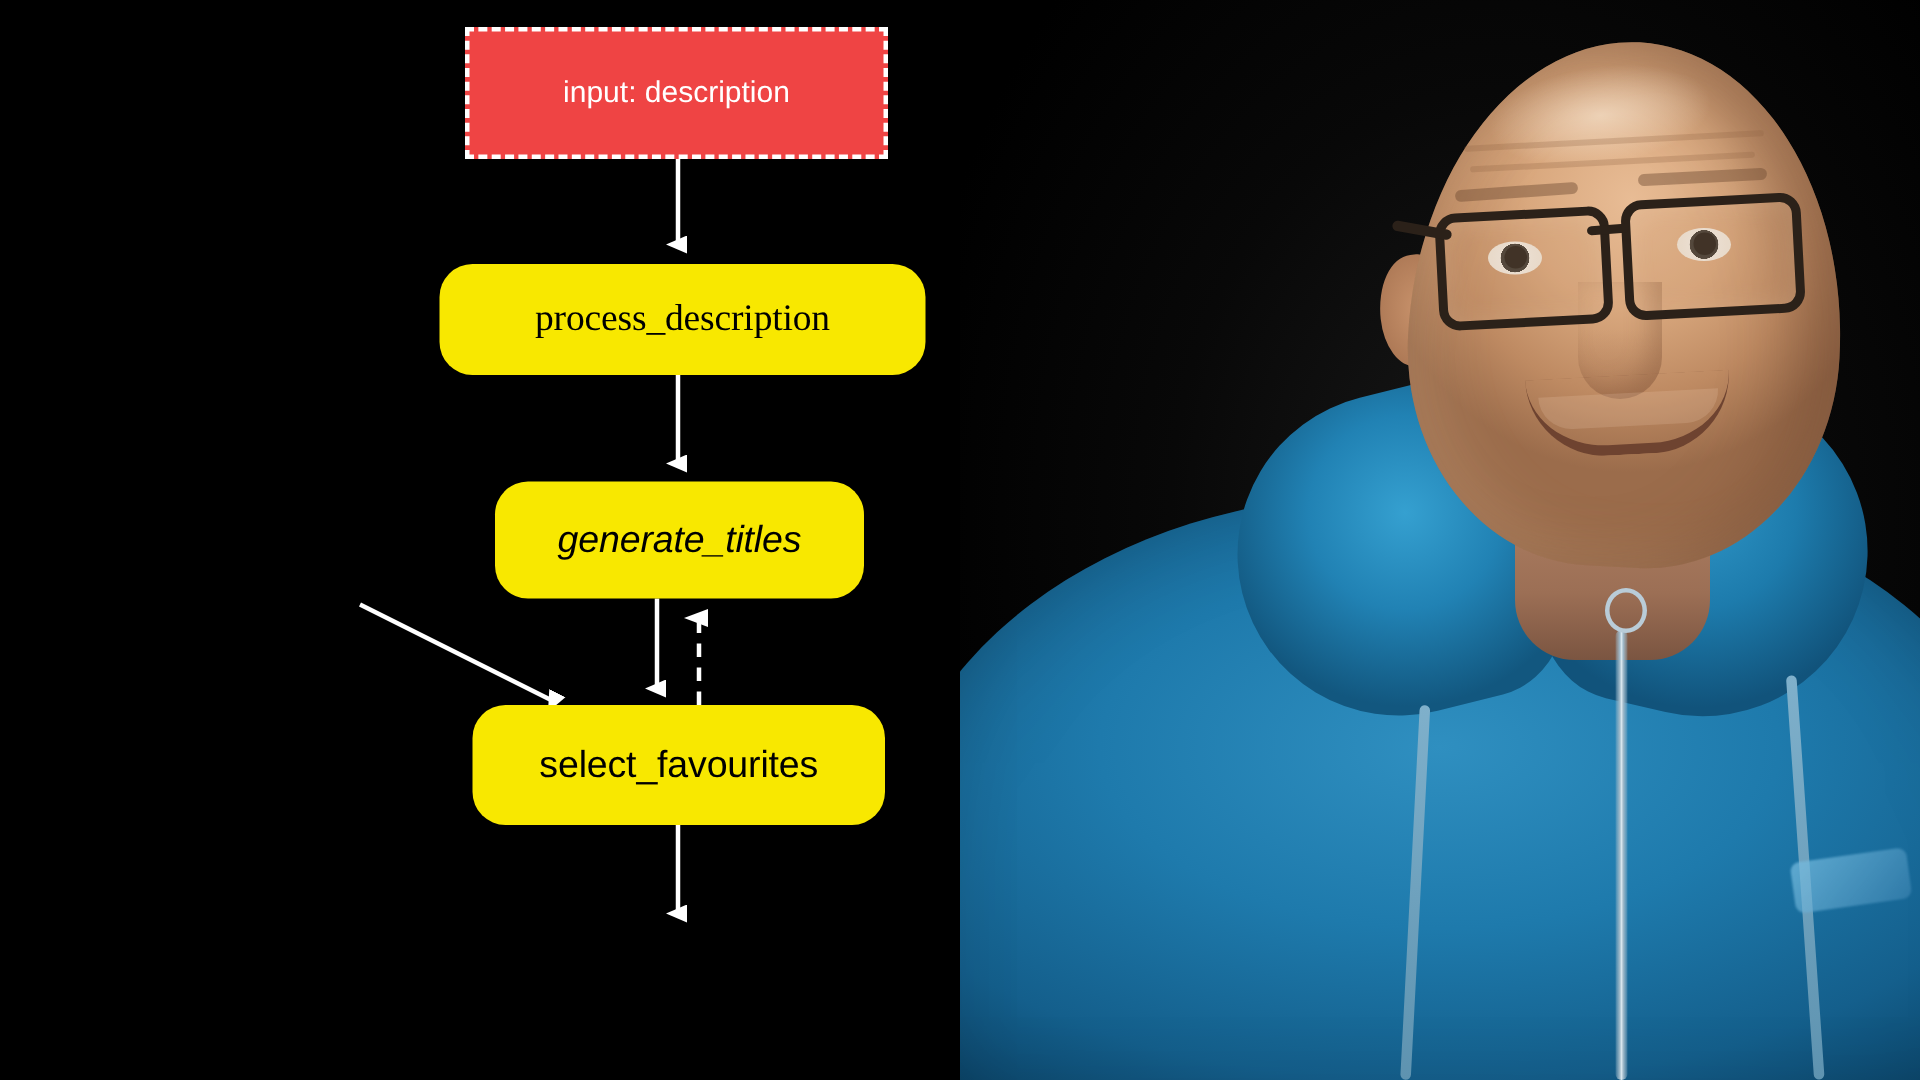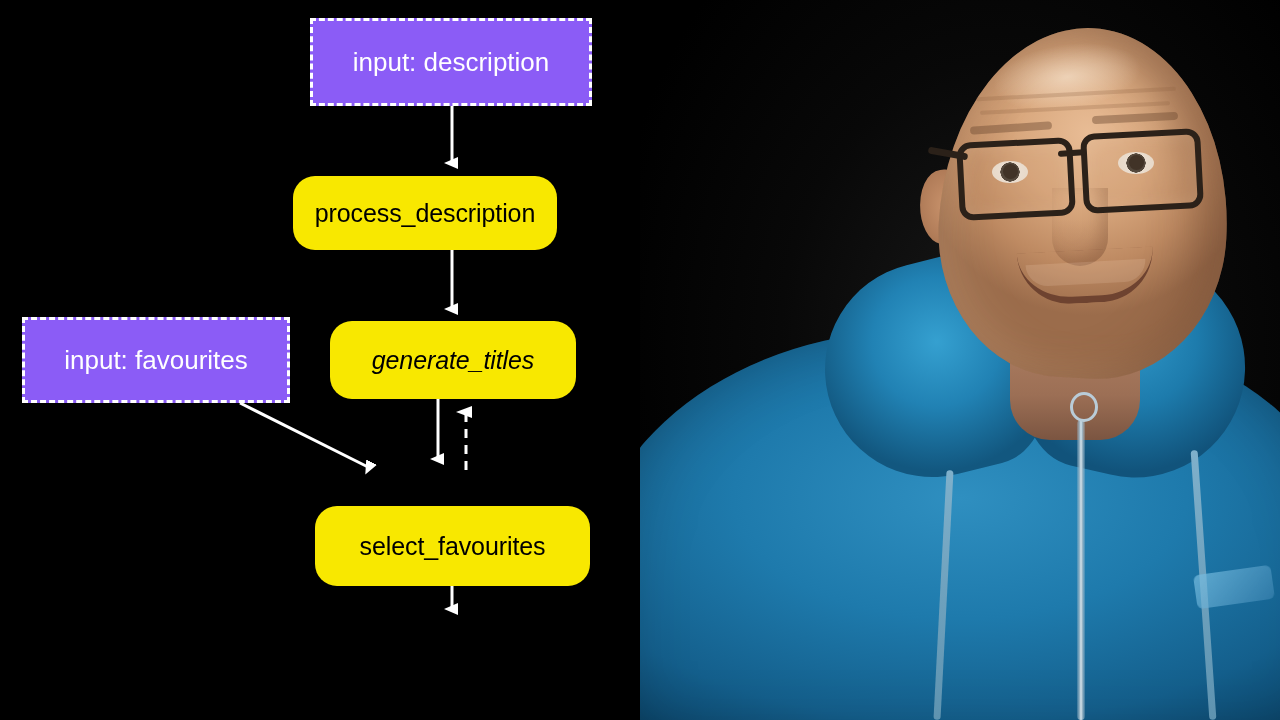--- a/index.html
+++ b/index.html
@@ -50,24 +50,24 @@
   .node-process {
     background: #F8E800;
     color: #000000;
     border-radius: 22px;
     font-size: 25px;
     letter-spacing: -0.1px;
   }
 
   
   .node-input {
-    background: #8b5cf6;
+    background: #ef4444;
     color: #FFFFFF;
     border: 3px dashed #FFFFFF;
-    font-size: 26px;
+    font-size: 20px;
     letter-spacing: 0px;
   }
 
   
   #presenter {
     position: absolute;
     left: 640px;
     top: 0;
     width: 640px;
     height: 720px;
@@ -330,33 +330,30 @@
 
       <line x1="240" y1="403" x2="368" y2="467" stroke="#FFFFFF" stroke-width="3" marker-end="url(#arrow-solid)"></line>
 
       <line x1="452" y1="550" x2="452" y2="608" stroke="#FFFFFF" stroke-width="3" marker-end="url(#arrow-solid)"></line>
     </svg>
 
     <div class="node node-input" style="left:310px; top:18px; width:282px; height:88px;">
       <span>input: description</span>
     </div>
 
-    <div class="node node-process" style="left:293px; top:176px; width:264px; height:74px;">
+    <div class="node node-process" style="left:293px; top:176px; width:324px; height:74px;font-family:Liberation Serif, serif;">
       <span>process_description</span>
     </div>
 
     <div class="node node-process" style="left:330px; top:321px; width:246px; height:78px;font-style:italic;">
       <span>generate_titles</span>
     </div>
 
-    <div class="node node-input" style="left:22px; top:317px; width:268px; height:86px;">
-      <span>input: favourites</span>
-    </div>
-
-    <div class="node node-process" style="left:315px; top:470px; width:275px; height:80px;margin-top:36px;">
+
+    <div class="node node-process" style="left:315px; top:470px; width:275px; height:80px;">
       <span>select_favourites</span>
     </div>
 
   </div>
 
   <div id="presenter">
     <div id="presenter-vignette"></div>
 
     <div class="p-part" id="hoodie-arm-left"></div>
     <div class="p-part" id="hoodie-arm-right"></div>

